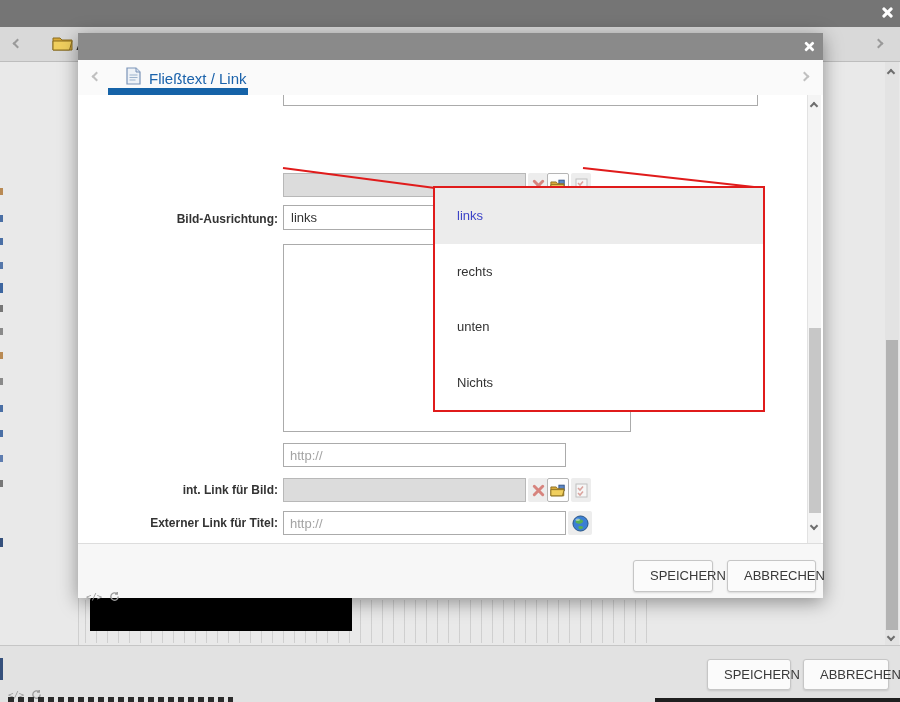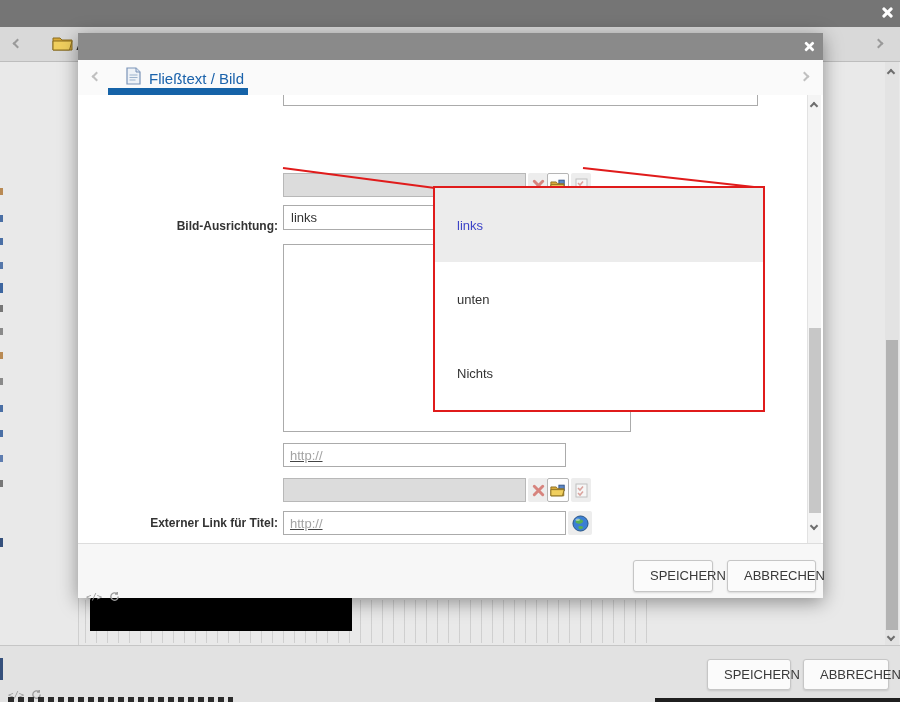--- a/index.html
+++ b/index.html
@@ -60,21 +60,21 @@
   .mheader .xicon { right:8px; top:7px; transform:scale(.9); }
   .tabrow { position:absolute; left:0; top:27px; width:745px; height:35px; background:#fafafa; }
   .tabrow .chev.left { position:absolute; left:15px; top:13px; border-color:#c0c0c0; }
   .tabrow .chev.right { position:absolute; right:15px; top:13px; border-color:#c0c0c0; }
   .tab { position:absolute; left:48px; top:7px; display:flex; gap:8px; align-items:center; cursor:pointer; }
   .tab-label { font-size:15px; color:#1a62ab; }
   .tab-underline { position:absolute; left:30px; top:55px; width:140px; height:7px; background:#1563a8; }
 
   .mcontent { position:absolute; left:0; top:62px; width:745px; height:448px; background:#fff; overflow:hidden; }
   .flabel { position:absolute; left:0; width:200px; text-align:right; font-size:12px; font-weight:bold; color:#333; }
-  .tinput { position:absolute; height:24px; background:#fff; border:1px solid #ababab; font-size:13px; color:#444; padding:0 6px; font-family:"Liberation Sans",sans-serif;text-decoration:underline; }
+  .tinput { position:absolute; height:24px; background:#fff; border:1px solid #ababab; font-size:13px; color:#444; padding:0 6px; font-family:"Liberation Sans",sans-serif; }
   .tinput::placeholder { color:#a3a3a3; opacity:1; }
   .dinput { position:absolute; height:24px; background:#dcdcdc; border:1px solid #b8b8b8; }
   .selectbox { position:absolute; height:25px; background:#fff; border:1px solid #ababab; font-size:13px; color:#333;
                line-height:23px; padding-left:7px; cursor:pointer; }
   .selectbox .arrow { position:absolute; right:8px; top:0; font-size:8px; color:#555; line-height:23px; }
   .txtarea { position:absolute; background:#fff; border:1px solid #ababab; }
   .icbtn { position:absolute; width:20px; height:24px; display:flex; align-items:center; justify-content:center; cursor:pointer; }
   .icbtn.raised { background:#fdfdfd; border:1px solid #b5b5b5; border-radius:2px; width:22px; }
   .icbtn.flat { background:#ededed; border-radius:2px; }
 
@@ -171,21 +171,21 @@
     <div class="tabrow">
       <span class="chev left"></span>
       <div class="tab">
         <span>
           <svg width="15" height="18" viewBox="0 0 15 18">
             <path d="M1 1 h9 l4 4 v12 h-13 z" fill="#eef2f7" stroke="#7a93b8" stroke-width="1.2"></path>
             <path d="M10 1 v4 h4" fill="#d7e1ee" stroke="#7a93b8" stroke-width="1"></path>
             <path d="M3.5 8 h8 M3.5 10.5 h8 M3.5 13 h6" stroke="#9db3cc" stroke-width="1"></path>
           </svg>
         </span>
-        <span class="tab-label">Fließtext / Bild</span>
+        <span class="tab-label">Fließtext / Link</span>
       </div>
       <span class="chev right"></span>
     </div>
     <div class="tab-underline"></div>
 
     <div class="mcontent">
 
       <div class="tinput" style="left:205px; top:-6px; width:475px; height:17px;"></div>
 
       <div class="dinput" style="left:205px; top:78px; width:243px;"></div>
@@ -201,35 +201,36 @@
           <path d="M1 6 h15 l-2 7 h-13 z" fill="#f0cf5e" stroke="#8a6d1f"></path>
         </svg>
       </div>
       <div class="icbtn flat" style="left:493px; top:78px;">
         <svg width="13" height="15" viewBox="0 0 13 15" opacity="0.55">
           <rect x="1" y="1" width="11" height="13" fill="#fff" stroke="#9a9a9a"></rect>
           <path d="M3 5 l2 2 l3 -3.5 M3 10 l2 2 l3 -3.5" stroke="#cc6a60" stroke-width="1.6" fill="none"></path>
         </svg>
       </div>
 
-      <div class="flabel" style="top:124px;">Bild-Ausrichtung:</div>
+      <div class="flabel" style="top:117px;">Bild-Ausrichtung:</div>
       <div class="selectbox" style="left:205px; top:110px; width:301px;">
         <span>links</span>
         <span class="arrow">▼</span>
       </div>
 
       <div class="txtarea" style="left:205px; top:149px; width:348px; height:188px;"></div>
 
       <div class="peek-box" style="left:505px; top:144px; width:46px; height:18px;"></div>
       <div class="peek-ic" style="left:612px; top:147px; background:#9aa7c0;"></div>
       <div class="peek-ic" style="left:636px; top:147px; background:#d9924a;"></div>
       <div class="peek-ic" style="left:661px; top:147px; background:#8fa8c8;"></div>
 
       <input class="tinput" style="left: 205px; top: 348px; width: 283px;" placeholder="http://">
 
+      <div class="flabel" style="top:388px;">int. Link für Bild:</div>
       <div class="dinput" style="left:205px; top:383px; width:243px;"></div>
       <div class="icbtn flat" style="left:450px; top:383px;">
         <svg width="15" height="15" viewBox="0 0 16 16">
             <path d="M3.5 3.5 L12.5 12.5 M12.5 3.5 L3.5 12.5" stroke="#d0625a" stroke-width="3.2" stroke-linecap="round" opacity=".75"></path>
           </svg>
       </div>
       <div class="icbtn raised" style="left:469px; top:383px;">
         <svg width="16" height="13" viewBox="0 0 18 14">
           <rect x="10" y="1" width="6" height="6" fill="#5b86c5" stroke="#2d4f82"></rect>
           <path d="M1 3 h6 l1.5 2 h7 v8 h-14.5 z" fill="#d8a938" stroke="#8a6d1f"></path>
@@ -275,17 +276,18 @@
     </div>
   </div>
 
   <svg class="lines-svg">
     <line x1="283" y1="168" x2="435" y2="188" stroke="#e01b1b" stroke-width="2"></line>
     <line x1="583" y1="168" x2="763" y2="188" stroke="#e01b1b" stroke-width="2"></line>
   </svg>
 
   <div class="callout">
     <div class="opt sel">links</div>
+    <div class="opt">rechts</div>
     <div class="opt">unten</div>
     <div class="opt">Nichts</div>
   </div>
 
 </div>
 
 </body></html>

